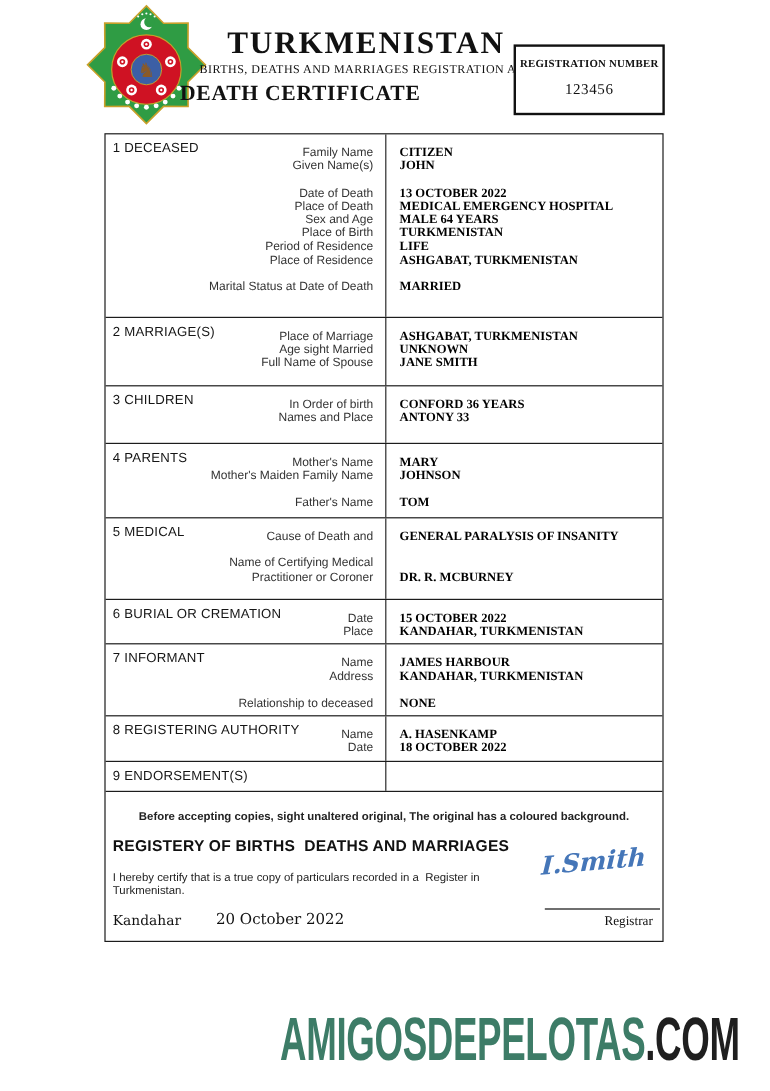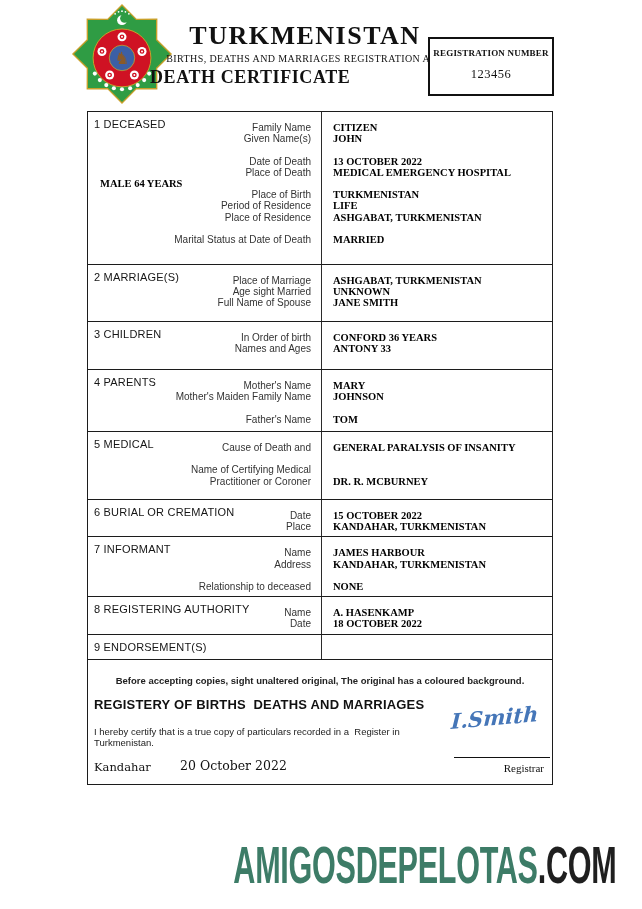--- a/index.html
+++ b/index.html
@@ -157,20 +157,21 @@
     <div class="flabel">Date of Death</div>
     <div class="fvalue">13 OCTOBER 2022</div>
   </div>
 
   <div class="row">
     <div class="flabel">Place of Death</div>
     <div class="fvalue">MEDICAL EMERGENCY HOSPITAL</div>
   </div>
 
   <div class="row">
+    <div class="flabel">Sex and Age</div>
     <div class="fvalue">MALE 64 YEARS</div>
   </div>
 
   <div class="row">
     <div class="flabel">Place of Birth</div>
     <div class="fvalue">TURKMENISTAN</div>
   </div>
 
   <div class="row">
     <div class="flabel">Period of Residence</div>
@@ -217,21 +218,21 @@
 
   <section class="cert-section sec-2">
     <div class="section-title">3 CHILDREN</div>
     <div class="rows">
   <div class="row">
     <div class="flabel">In Order of birth</div>
     <div class="fvalue">CONFORD 36 YEARS</div>
   </div>
 
   <div class="row">
-    <div class="flabel">Names and Ages</div>
+    <div class="flabel">Names and Place</div>
     <div class="fvalue">ANTONY 33</div>
   </div>
 </div>
   </section>
 
   <section class="cert-section sec-3">
     <div class="section-title">4 PARENTS</div>
     <div class="rows">
   <div class="row">
     <div class="flabel">Mother's Name</div>

